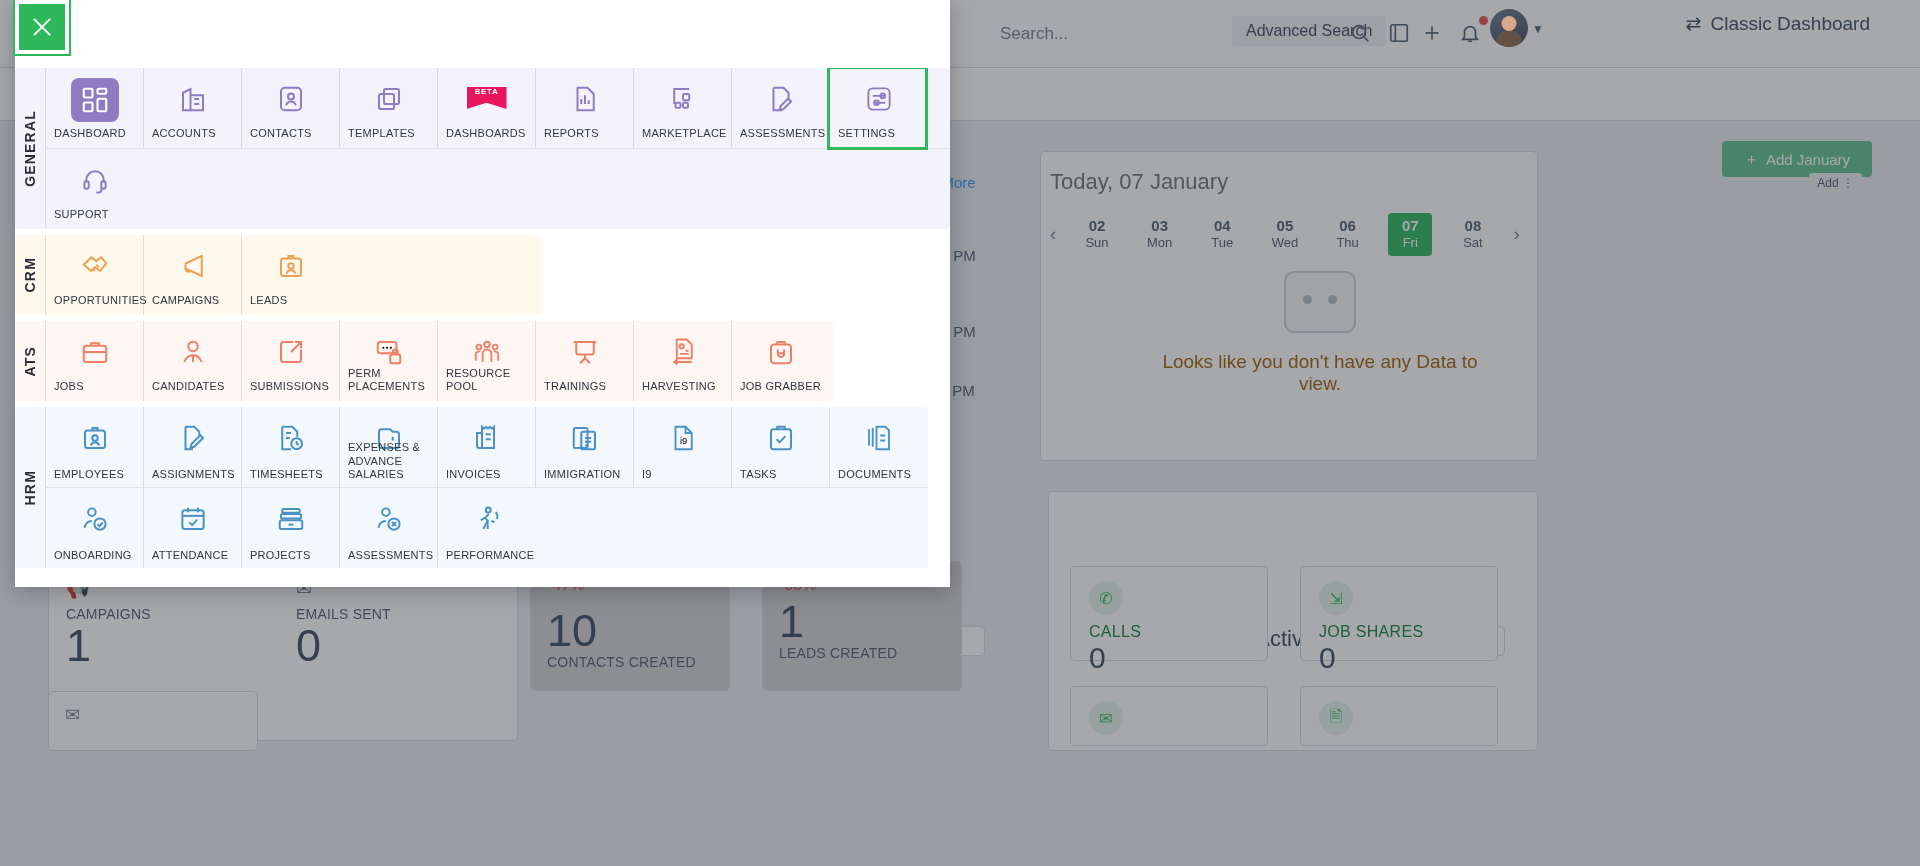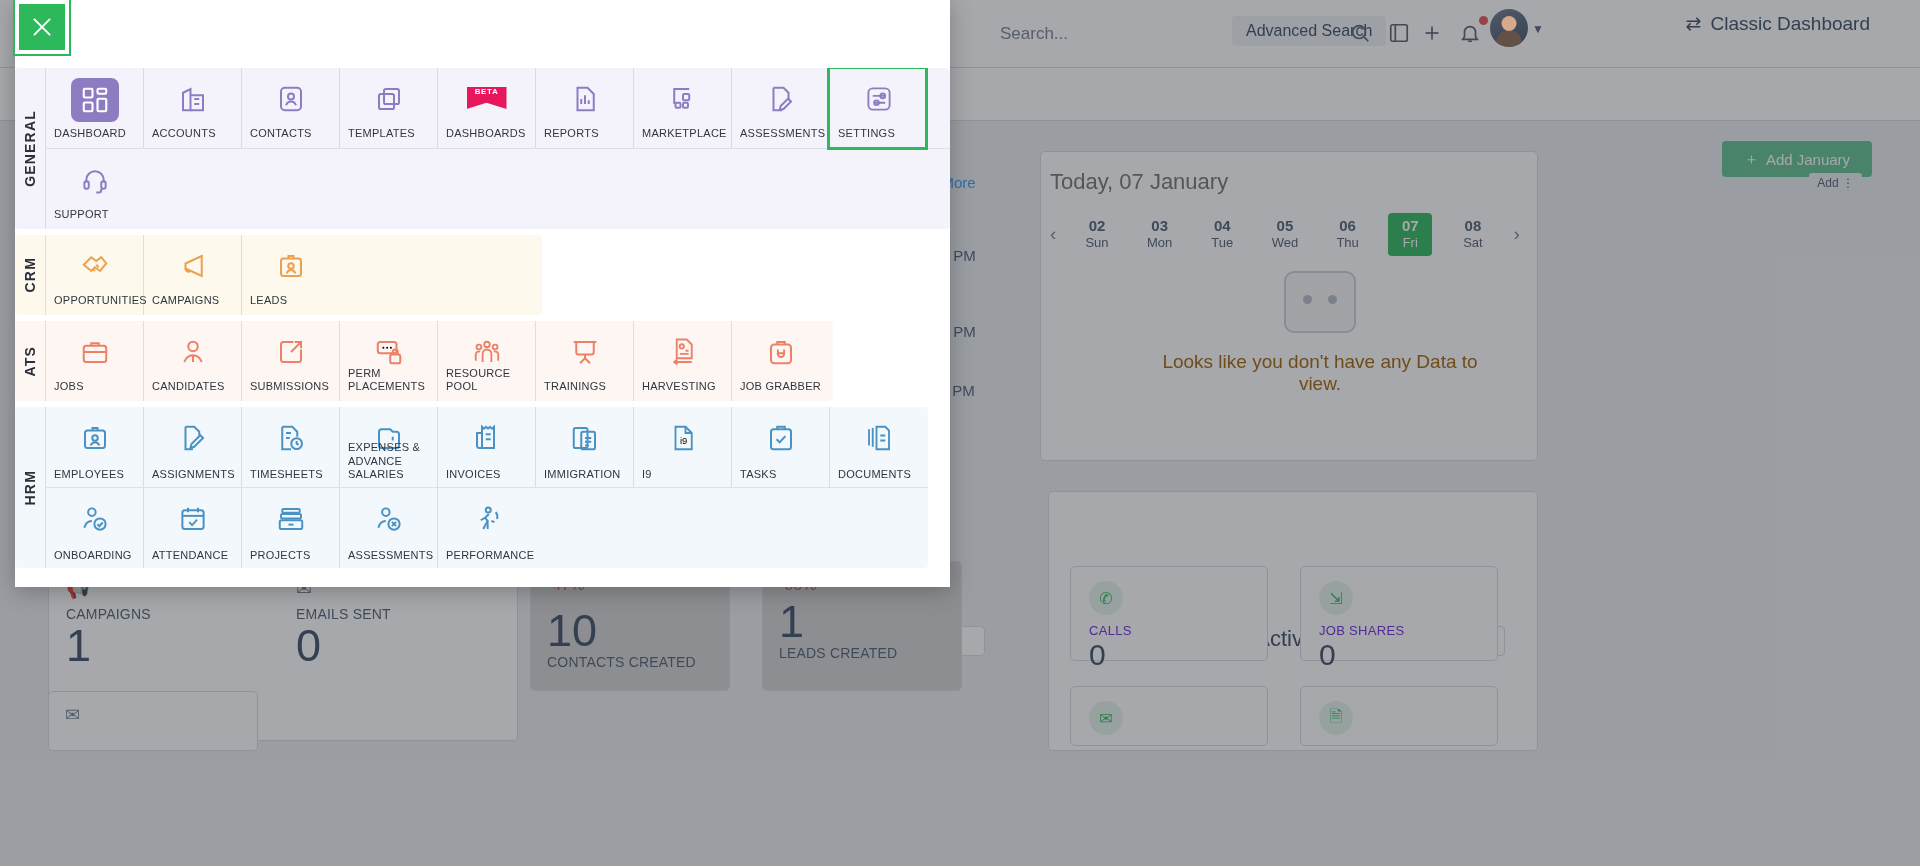--- a/index.html
+++ b/index.html
@@ -129,21 +129,21 @@
   }
   .bg-commcard{
     position:absolute; border:1px solid #d8dbe0; border-radius:5px; background:#fff;
     padding:14px 18px;
   }
   .bg-commcard .cico{
     width:34px;height:34px;border-radius:50%;background:#e6f4ec;
     display:flex;align-items:center;justify-content:center;color:#2eb85c;font-size:16px;
   }
   .bg-commcard .cnum{ font-size:30px; color:#3c4b64; }
-  .bg-commcard .clbl{ font-size:13px; color:#6d28d9; letter-spacing:.3px; }
+  .bg-commcard .clbl{ font-size:16px; color:#15803d; letter-spacing:.3px; }
 
   
   #dim-overlay { position: absolute; inset: 0; background: rgba(44,48,56,.42); }
 
   
   #menu-modal {
     position: absolute; left: 15px; top: 0px; width: 935px; height: 587px;
     background: #ffffff; box-shadow: 0 4px 22px rgba(0,0,0,.25);
   }
   #close-btn {

